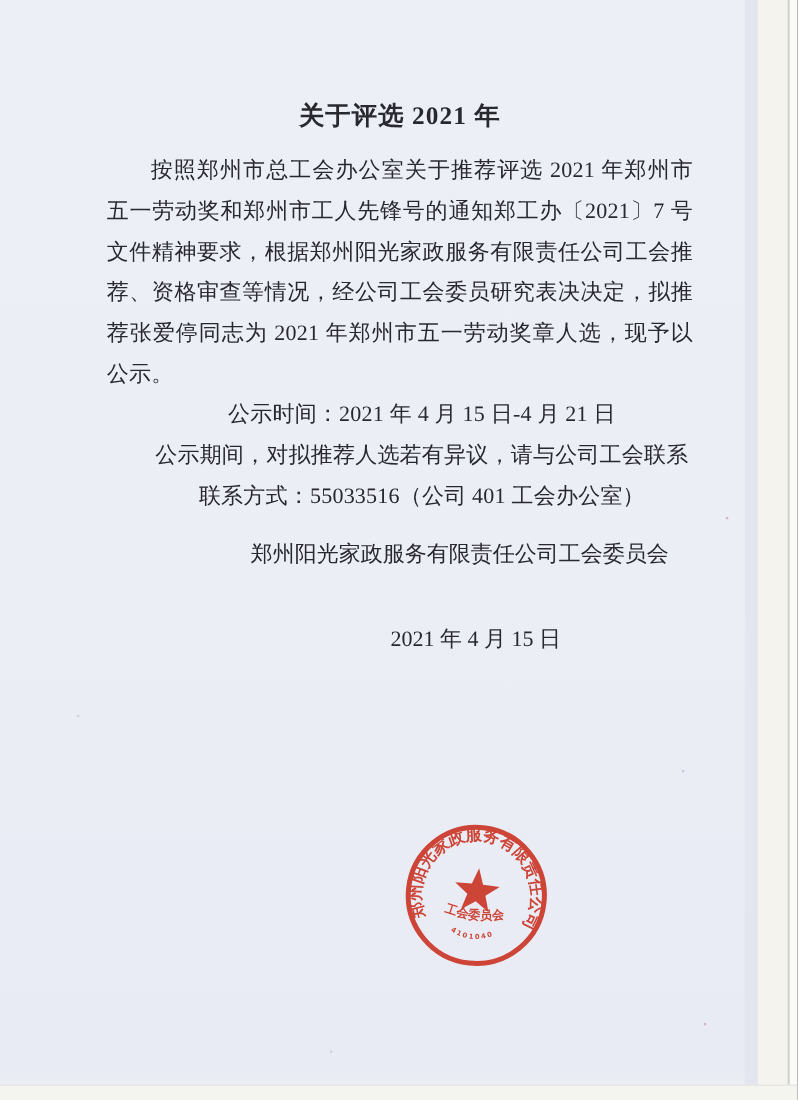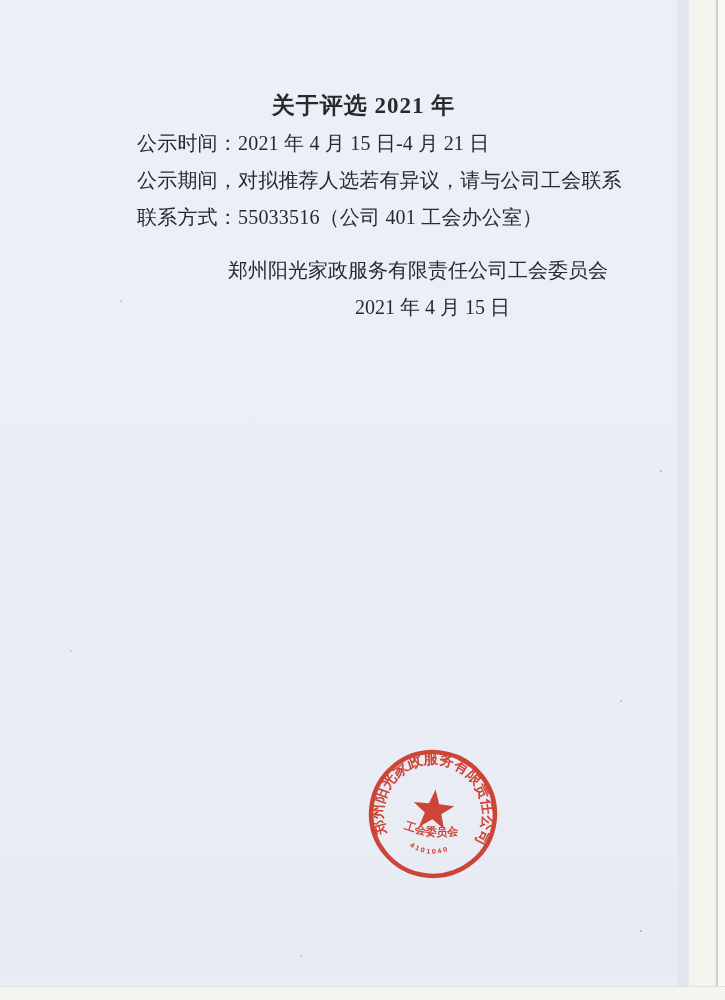--- a/index.html
+++ b/index.html
@@ -39,24 +39,24 @@
     letter-spacing: 1px;
   }
   .para {
     font-size: 20px;
     line-height: 37px;
     text-indent: 2em;
     text-align: justify;
     letter-spacing: 0.2px;
   }
   .para.first { margin-top: 12px; }
-  .para.short { text-align: left; }
+  .para.short { text-align: center; }
   .sig-block { margin-top: 16px; text-align: right; font-size: 20px; line-height: 37px; }
   .sig-org  { padding-right: 22px; }
-  .sig-date { padding-right: 120px; }
+  .sig-date { padding-right: 120px; margin-top: 40px; }
 
   .seal {
     position: absolute;
     left: 367px;
     top: 748px;
     width: 132px;
     height: 132px;
     mix-blend-mode: multiply;
     opacity: 0.92;
     transform: rotate(6deg);
@@ -71,20 +71,21 @@
   <div class="edge-dark"></div>
   <div class="edge-light"></div>
   <div class="edge-line"></div>
   <div class="edge-white"></div>
   <div class="bottom-strip"></div>
   <div class="speckles"></div>
 
   <div class="content">
     <div class="title-line">关于评选 2021 年</div>
 
+    <p class="para first">按照郑州市总工会办公室关于推荐评选 2021 年郑州市五一劳动奖和郑州市工人先锋号的通知郑工办〔2021〕7 号文件精神要求，根据郑州阳光家政服务有限责任公司工会推荐、资格审查等情况，经公司工会委员研究表决决定，拟推荐张爱停同志为 2021 年郑州市五一劳动奖章人选，现予以公示。</p>
 
     <p class="para short">公示时间：2021 年 4 月 15 日-4 月 21 日</p>
     <p class="para short">公示期间，对拟推荐人选若有异议，请与公司工会联系</p>
     <p class="para short">联系方式：55033516（公司 401 工会办公室）</p>
 
     <div class="sig-block">
       <div class="sig-org">郑州阳光家政服务有限责任公司工会委员会</div>
       <div class="sig-date">2021 年 4 月 15 日</div>
     </div>
   </div>

